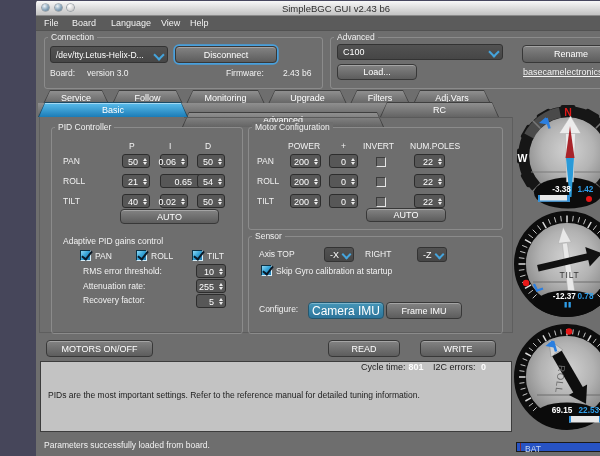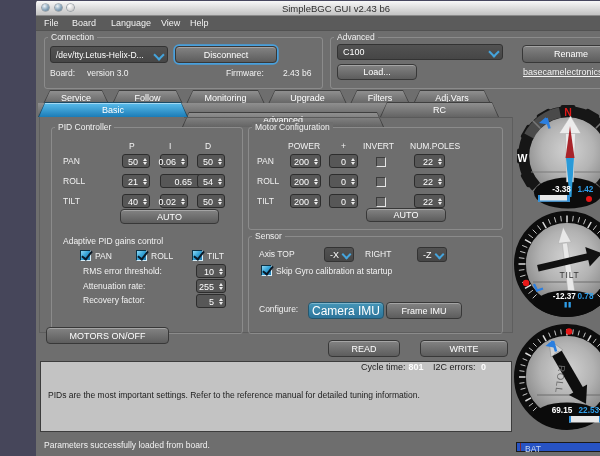--- a/index.html
+++ b/index.html
@@ -242,23 +242,23 @@
   <div class="abs lab" style="left:223px;top:249px;">Axis TOP</div>
   <div class="abs drop" style="left:288px;top:247px;width:30px;height:15px;font-size:9px;padding-left:5px;">-X<span class="chev" style="border-width:0 2.2px 2.2px 0;width:5px;height:5px;right:3px;"></span></div>
   <div class="abs lab" style="left:329px;top:249px;">RIGHT</div>
   <div class="abs drop" style="left:381px;top:247px;width:30px;height:15px;font-size:9px;padding-left:5px;">-Z<span class="chev" style="border-width:0 2.2px 2.2px 0;width:5px;height:5px;right:3px;"></span></div>
   <div class="abs cb" style="left:225px;top:265px;"></div>
   <div class="abs lab" style="left:240px;top:266px;">Skip Gyro calibration at startup</div>
   <div class="abs lab" style="left:223px;top:304px;">Configure:</div>
   <div class="abs bluebtn" style="left:272px;top:302px;width:76px;height:17px;">Camera IMU</div>
   <div class="abs btn" style="left:350px;top:302px;width:76px;height:17px;">Frame IMU</div>
 
-  <div class="abs btn" style="left:10px;top:327px;width:123px;height:17px;">MOTORS ON/OFF</div>
+  <div class="abs btn" style="left:10px;top:340px;width:107px;height:17px;">MOTORS ON/OFF</div>
   <div class="abs btn" style="left:292px;top:340px;width:72px;height:17px;">READ</div>
-  <div class="abs btn" style="left:384px;top:340px;width:88px;height:17px;">WRITE</div>
+  <div class="abs btn" style="left:384px;top:340px;width:76px;height:17px;">WRITE</div>
 
   <div class="abs helpbox" style="left:4px;top:361px;width:472px;height:71px;"></div>
   <div class="abs dlab" style="left:325px;top:361.5px;font-size:9px;">Cycle time:</div>
   <div class="abs" style="left:372.5px;top:361.5px;font-size:9px;font-weight:bold;color:#fdfdfd;">801</div>
   <div class="abs dlab" style="left:397px;top:361.5px;font-size:9px;">I2C errors:</div>
   <div class="abs" style="left:445px;top:361.5px;font-size:9px;font-weight:bold;color:#fff;">0</div>
   <div class="abs dlab" style="left:12px;top:390px;">PIDs are the most important settings. Refer to the reference manual for detailed tuning information.</div>
 
   <div class="abs lab" style="left:8px;top:440px;">Parameters successfully loaded from board.</div>
 

